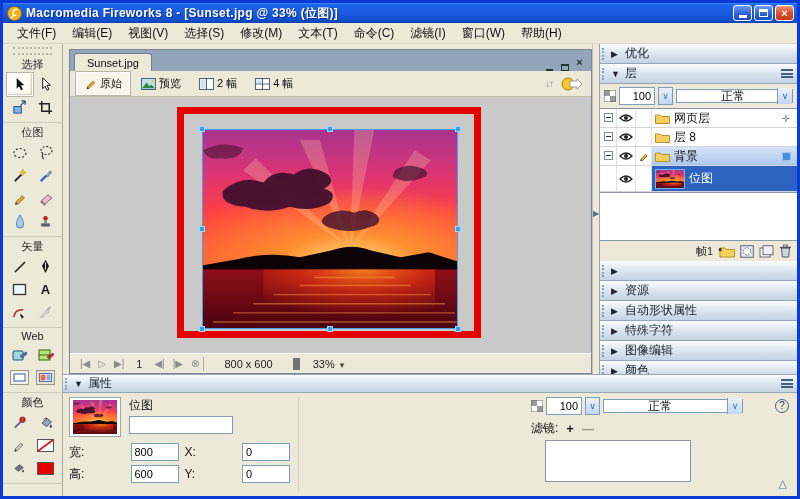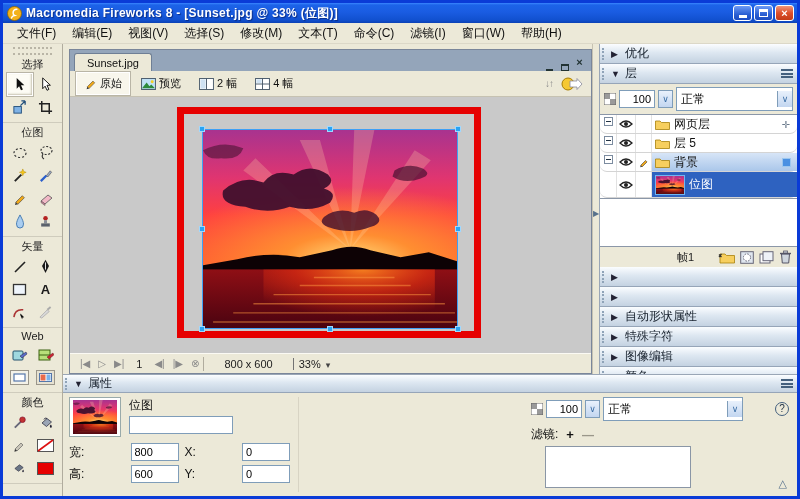--- a/index.html
+++ b/index.html
@@ -64,21 +64,21 @@
   .hdl { position:absolute; width:6px; height:6px; background:#2aa3f2; border:1px solid #9fd8ff; }
   .hdl.tl{left:-4px;top:-4px} .hdl.tr{right:-4px;top:-4px} .hdl.bl{left:-4px;bottom:-4px} .hdl.br{right:-4px;bottom:-4px}
   .hdl.ml{left:-4px;top:50%;margin-top:-3px} .hdl.mr{right:-4px;top:50%;margin-top:-3px}
   .hdl.tm{left:50%;top:-4px;margin-left:-3px} .hdl.bm{left:50%;bottom:-4px;margin-left:-3px}
 
   .statusbar { height:20px; flex:0 0 20px; background:#ece9d8; border-top:1px solid #fbfaf4; display:flex; align-items:center; font-size:11px; color:#333; padding:0 6px; }
   .st-format { color:#9a978a; flex:1; }
   .nav { color:#8a8a8a; font-size:10px; padding:0 4px; }
   .st-frame { padding:0 8px; color:#222; }
   .st-cell { border-left:1px solid #b0ac9e; padding:0 20px; height:14px; line-height:14px; color:#222; }
-  .st-zoom { border-left:1px solid #737373; padding:0 6px 0 5px; color:#222; }
+  .st-zoom { border-left:7px solid #737373; padding:0 6px 0 13px; color:#222; }
   .caret { font-size:9px; color:#444; margin-left:5px; }
 
   
   .gutter { width:7px; flex:0 0 7px; background:#ece9d8; border-left:1px solid #c6c2b2; position:relative; }
   .gutter .garr { position:absolute; top:50%; left:0; color:#57718c; font-size:8px; }
 
   
   .panels { width:198px; flex:0 0 198px; background:#ece9d8; border-left:1px solid #9aa6b6; display:flex; flex-direction:column; }
   .phead { height:20px; flex:0 0 20px; display:flex; align-items:center; gap:4px; padding:0 4px 0 2px;
     background:linear-gradient(180deg,#fbfdff,#dde7f1 45%,#c4d2e1); border-bottom:1px solid #96a5b8; font-size:12px; color:#16202c; }
@@ -87,42 +87,42 @@
   .ptitle { flex:1; white-space:nowrap; overflow:hidden; }
   .pmenu-icon { width:12px; height:9px; border-top:2px solid #44607e; border-bottom:2px solid #44607e; position:relative; }
   .pmenu-icon::after{content:""; position:absolute; left:0; top:2px; width:12px; height:2px; background:#44607e;}
 
   .layers-body { background:#ece9d8; }
   .oprow { display:flex; align-items:center; gap:3px; padding:3px 4px; }
   .checker { width:12px; height:12px; flex:0 0 12px; }
   .xfield { width:36px; height:18px; border:1px solid #7f9db9; background:#fff; font-size:11px; text-align:right; padding:0 3px; }
   .ddbtn { width:15px; height:18px; border:1px solid #7f9db9; background:linear-gradient(180deg,#e9f1fc,#c3d6f0); color:#3a6ea5;
     font-size:9px; text-align:center; line-height:16px; }
-  .combo { flex:1; height:24px; border:1px solid #7f9db9; background:#fff; display:flex; align-items:center; }
+  .combo { flex:1; height:14px; border:1px solid #7f9db9; background:#fff; display:flex; align-items:center;padding-left:40px; }
   .combo .cval { flex:1; font-size:12px; padding:0 4px; color:#111; }
   .combo .ddbtn { border:none; border-left:1px solid #7f9db9; height:16px; }
 
   .layerlist { background:#fff; border:1px solid #8b97a8; border-left:none; border-right:none; }
-  .lrow { height:19px; display:flex; align-items:flex-start; border-bottom:1px solid #d4d4d4; font-size:12px; color:#111;border-radius:7px; }
+  .lrow { height:19px; display:flex; align-items:center; border-bottom:1px solid #d4d4d4; font-size:12px; color:#111; }
   .lrow .c-exp { width:16px; flex:0 0 16px; text-align:center; }
   .expbox { width:9px; height:9px; border:1px solid #7c8ca0; display:inline-block; position:relative; background:#fff; }
   .expbox::after { content:""; position:absolute; left:1px; top:3px; width:5px; height:1px; background:#234; }
   .lrow .c-eye { width:20px; flex:0 0 20px; text-align:center; border-left:1px solid #e2e2e2; border-right:1px solid #e2e2e2; height:100%; display:flex; align-items:center; justify-content:center; }
   .lrow .c-pen { width:16px; flex:0 0 16px; height:100%; display:flex; align-items:center; justify-content:center; border-right:1px solid #e2e2e2; }
   .lrow .c-name { flex:1; height:100%; display:flex; align-items:center; gap:4px; padding:0 3px; }
   .lrow.active .c-name { background:linear-gradient(180deg,#d7e5f7,#aac7ea); }
   .lrow.selected { height:26px; }
   .lrow.selected .c-name { background:#2e62c0; color:#fff; }
   .thumbbox { width:30px; height:20px; border:1px solid #6fb6f2; background:#000; flex:0 0 30px; }
   .thumbbox svg { display:block; width:28px; height:18px; }
   .squareicon { width:9px; height:9px; background:#4a90e2; border:1px solid #9cc6ee; margin-left:auto; margin-right:3px; }
   .weblayer-icon { margin-left:auto; margin-right:4px; color:#6a7a8c; font-size:10px; }
   .layer-empty { background:#fff; height:48px; border-bottom:1px solid #8b97a8; }
   .lfoot { height:20px; display:flex; align-items:center; background:#ece9d8; font-size:11px; color:#222; padding:0 5px; }
-  .lfoot .frame { margin-left:72px; flex:1; }
+  .lfoot .frame { margin-left:72px; flex:1;text-align:right; }
   .lfoot svg { margin-left:5px; }
 
   .collapsed-list .phead { cursor:default; }
 
   
   .props { flex:0 0 122px; display:flex; flex-direction:column; border-top:1px solid #9aa6b6; }
   .props .phead { flex:0 0 18px; height:18px; }
   .pbody { flex:1; background:#ece9d8; display:flex; padding:4px 8px 4px 6px; position:relative; }
   .pb-left { width:230px; flex:0 0 230px; border-right:1px solid #d8d4c4; padding-right:8px; }
   .pthumb-row { display:flex; gap:8px; align-items:flex-start; }
@@ -581,21 +581,21 @@
                     <svg class="eye-svg" width="14" height="10" viewBox="0 0 14 10">
                       <path d="M1,5 Q7,-1 13,5 Q7,11 1,5 Z" fill="none" stroke="#222" stroke-width="1.3"></path>
                       <circle cx="7" cy="5" r="2" fill="#222"></circle>
                     </svg>
                   </span>
                 <span class="c-pen"></span>
                 <span class="c-name">
                   <svg width="15" height="11" viewBox="0 0 15 11">
                       <path d="M0.5,2 h4.5 l1.5,1.5 h8 V10.5 H0.5 Z" fill="#f7cf5e" stroke="#a8820a" stroke-width="0.8"></path>
                     </svg>
-                  <span>层 5</span>
+                  <span>层 8</span>
                 </span>
               </div>
               <div class="lrow active">
                 <span class="c-exp"><span class="expbox"></span></span>
                 <span class="c-eye">
                     <svg class="eye-svg" width="14" height="10" viewBox="0 0 14 10">
                       <path d="M1,5 Q7,-1 13,5 Q7,11 1,5 Z" fill="none" stroke="#222" stroke-width="1.3"></path>
                       <circle cx="7" cy="5" r="2" fill="#222"></circle>
                     </svg>
                   </span>
@@ -658,20 +658,21 @@
           </div>
 
           <div class="collapsed-list">
             <div class="phead">
               <span class="grip"></span>
               <span class="parrow">▶</span>
             </div>
             <div class="phead">
               <span class="grip"></span>
               <span class="parrow">▶</span>
+              <span class="ptitle">资源</span>
             </div>
             <div class="phead">
               <span class="grip"></span>
               <span class="parrow">▶</span>
               <span class="ptitle">自动形状属性</span>
             </div>
             <div class="phead">
               <span class="grip"></span>
               <span class="parrow">▶</span>
               <span class="ptitle">特殊字符</span>

